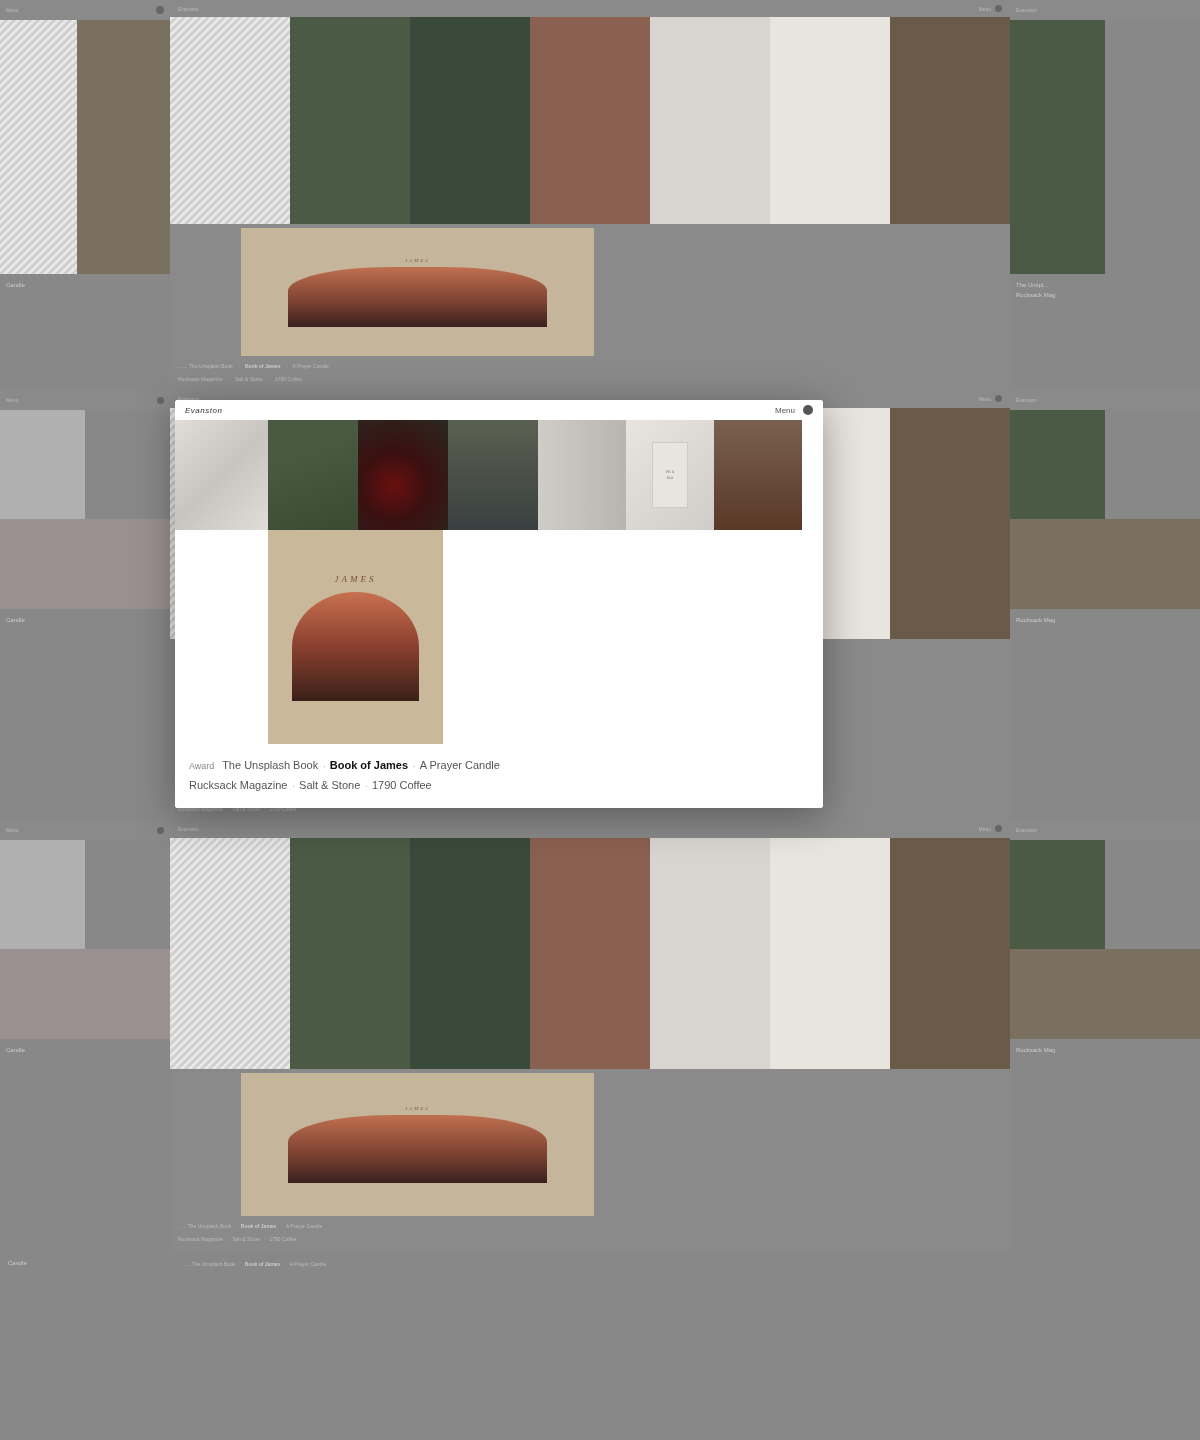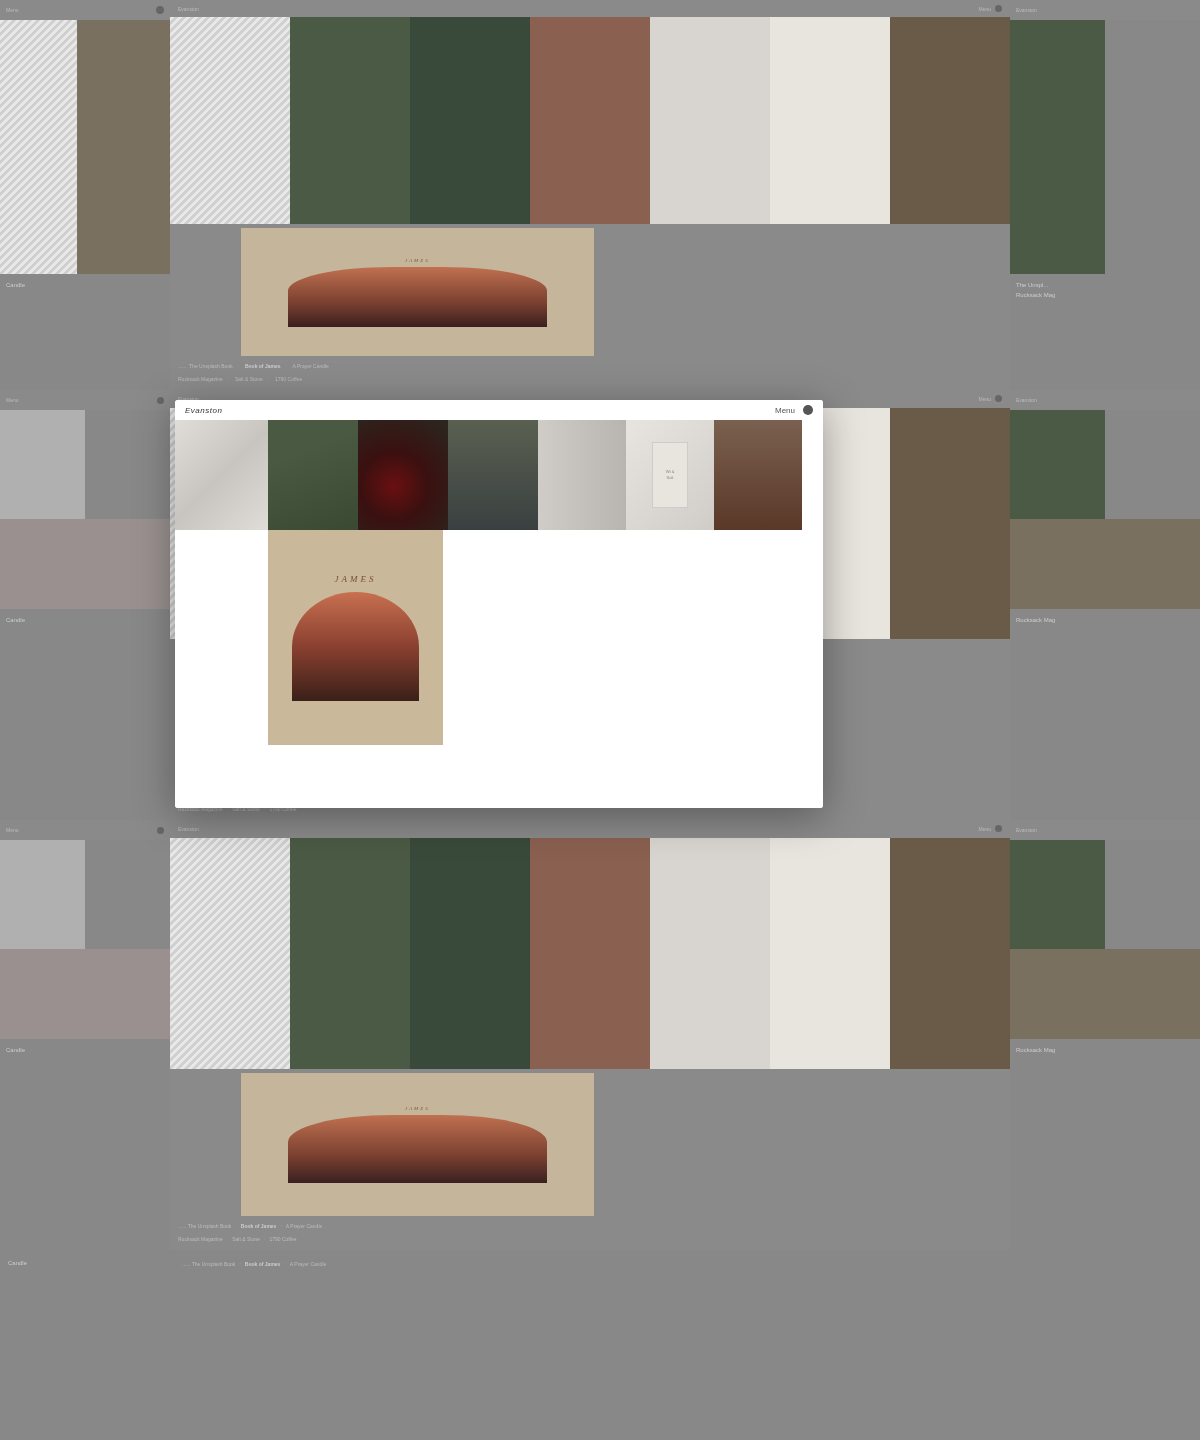--- a/index.html
+++ b/index.html
@@ -569,16 +569,31 @@
       <div style="width:175px;height:215px;background:#c9b89a;display:flex;flex-direction:column;align-items:center;justify-content:center;padding:8px;">
         <div style="font-size:9px;color:#7a5038;font-style:italic;letter-spacing:3px;font-family:Georgia,serif;margin-bottom:8px;text-transform:uppercase;">James</div>
         <div style="width:80%;height:55%;background:linear-gradient(180deg,#c87050 0%,#8a4030 50%,#3a2018 100%);border-radius:50% 50% 0 0;"></div>
       </div>
 
       <div style="flex:1;background:#fff;"></div>
     </div>
 
     <div class="modal-footer">
 
-
+      <div class="modal-links-row1">
+        <span style="font-size:9px;color:#888;">Award &nbsp;</span>
+        <span style="font-size:11px;color:#555;">The Unsplash Book</span>
+        <span class="separator"> · </span>
+        <span style="font-size:11px;font-weight:700;color:#111;">Book of James</span>
+        <span class="separator"> · </span>
+        <span style="font-size:11px;color:#555;">A Prayer Candle</span>
+      </div>
+
+      <div class="modal-links-row2">
+        <span style="font-size:11px;color:#555;">Rucksack Magazine</span>
+        <span class="separator"> · </span>
+        <span style="font-size:11px;color:#555;">Salt &amp; Stone</span>
+        <span class="separator"> · </span>
+        <span style="font-size:11px;color:#555;">1790 Coffee</span>
+      </div>
     </div>
   </div>
 </div>
 
 </body></html>

